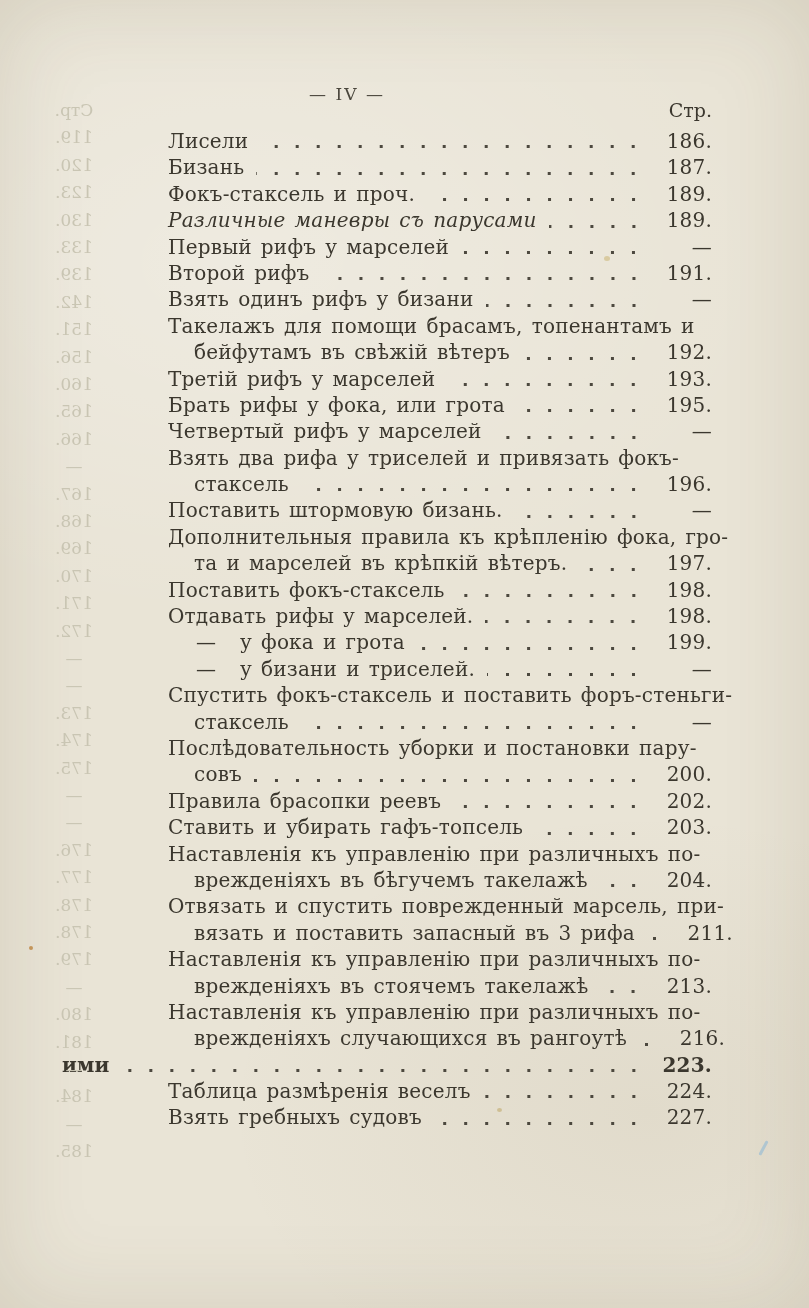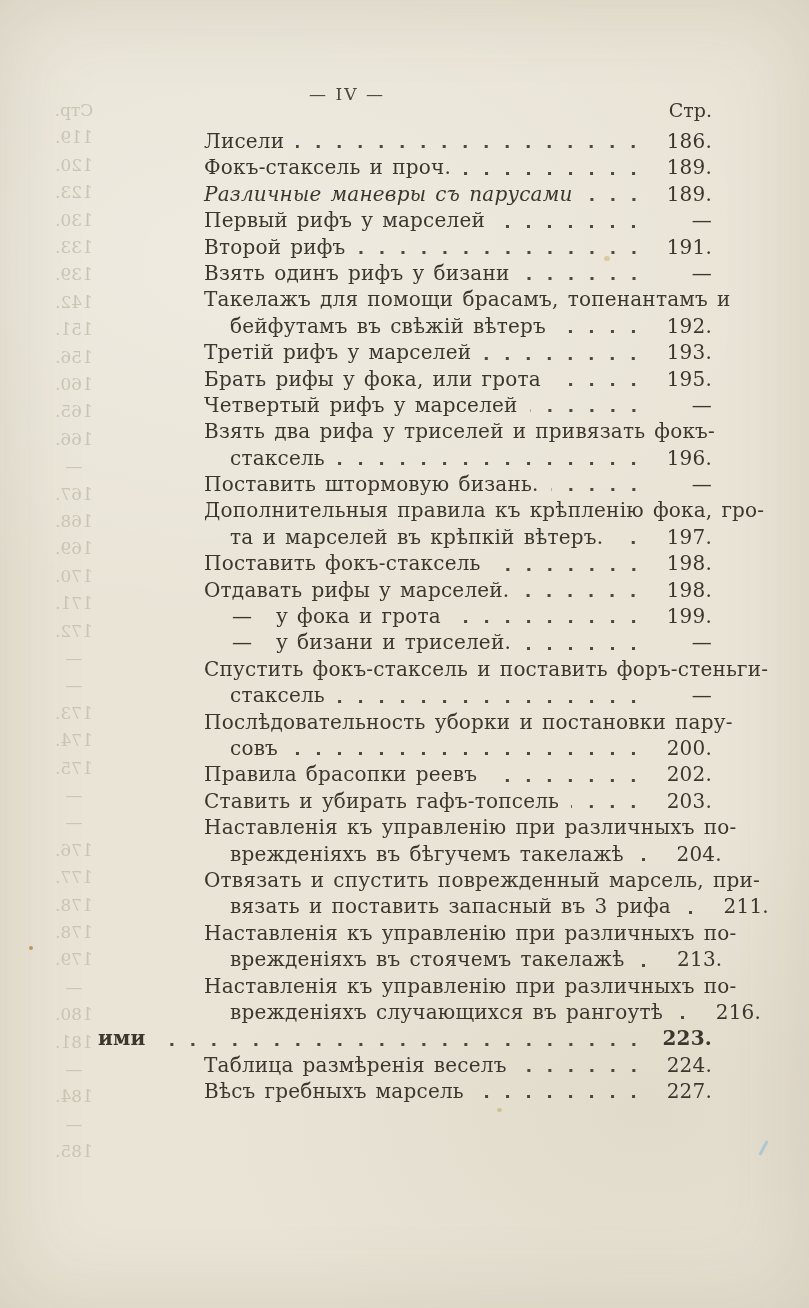--- a/index.html
+++ b/index.html
@@ -35,21 +35,20 @@
   
   .toc-list{
     position:absolute; top:128px; left:0; right:97px;
   }
   .row{
     display:flex; align-items:baseline;
     height:26.4px; line-height:26.4px;
     font-size:20px; word-spacing:2.5px; letter-spacing:.2px;
     padding-left:168px;
     white-space:nowrap;
-    margin-left:36px;
   }
   .row.cont{padding-left:194px;}
   .row.dash{padding-left:196px;}
   .row.chapter{padding-left:62px; font-weight:bold;}
   .row.italic .title{font-style:italic;}
   .row.wrap{
     display:block; padding-right:84px;
     text-align:justify; text-align-last:justify;
   }
   .title{white-space:nowrap;}
@@ -101,20 +100,25 @@
 
   <div class="col-header">Стр.</div>
 
   <div class="toc-list" id="toc-list">
       <div class="row">
         <span class="title">Лисели</span>
         <span class="dots"></span>
         <span class="pagecol">186.</span>
       </div>
       <div class="row">
+        <span class="title">Бизань</span>
+        <span class="dots"></span>
+        <span class="pagecol">187.</span>
+      </div>
+      <div class="row">
         <span class="title">Фокъ-стаксель и проч.</span>
         <span class="dots"></span>
         <span class="pagecol">189.</span>
       </div>
       <div class="row italic">
         <span class="title">Различные маневры съ парусами</span>
         <span class="dots"></span>
         <span class="pagecol">189.</span>
       </div>
       <div class="row">
@@ -242,21 +246,21 @@
         <span class="title">ими</span>
         <span class="dots"></span>
         <span class="pagecol">223.</span>
       </div>
       <div class="row">
         <span class="title">Таблица размѣренія веселъ</span>
         <span class="dots"></span>
         <span class="pagecol">224.</span>
       </div>
       <div class="row">
-        <span class="title">Вѣсъ гребныхъ марсель</span>
+        <span class="title">Взять гребныхъ судовъ</span>
         <span class="dots"></span>
         <span class="pagecol">227.</span>
       </div>
     </div>
 
   <div class="bleed-col" id="bleed-col">
       <div class="ghost-num" style="top: 100px;">Стр.</div>
       <div class="ghost-num" style="top: 127.4px;">119.</div>
       <div class="ghost-num" style="top: 154.8px;">120.</div>
       <div class="ghost-num" style="top: 182.2px;">123.</div>

